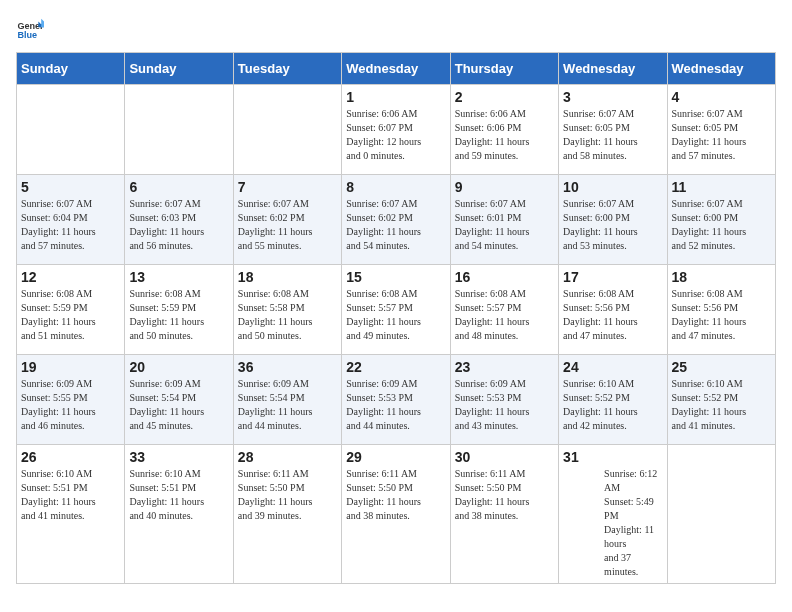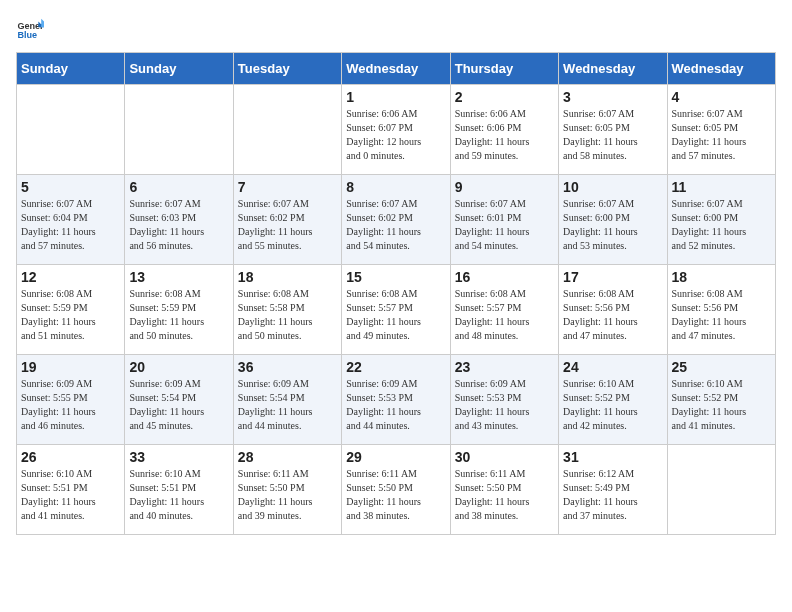--- a/index.html
+++ b/index.html
@@ -332,21 +332,21 @@
         </td>
         <td>
           <div class="day-number">30</div>
           <div class="day-info" style="white-space: pre-line;">Sunrise: 6:11 AM
 Sunset: 5:50 PM
 Daylight: 11 hours
 and 38 minutes.</div>
         </td>
         <td>
           <div class="day-number">31</div>
-          <div class="day-info" style="white-space: pre-line;">Sunrise: 6:12 AM
+          <div class="day-info" style="white-space: pre-line; margin-left: 41px;">Sunrise: 6:12 AM
 Sunset: 5:49 PM
 Daylight: 11 hours
 and 37 minutes.</div>
         </td>
         <td class="empty-cell"></td>
       </tr>
     </tbody>
 </table>
 
 </body></html>

